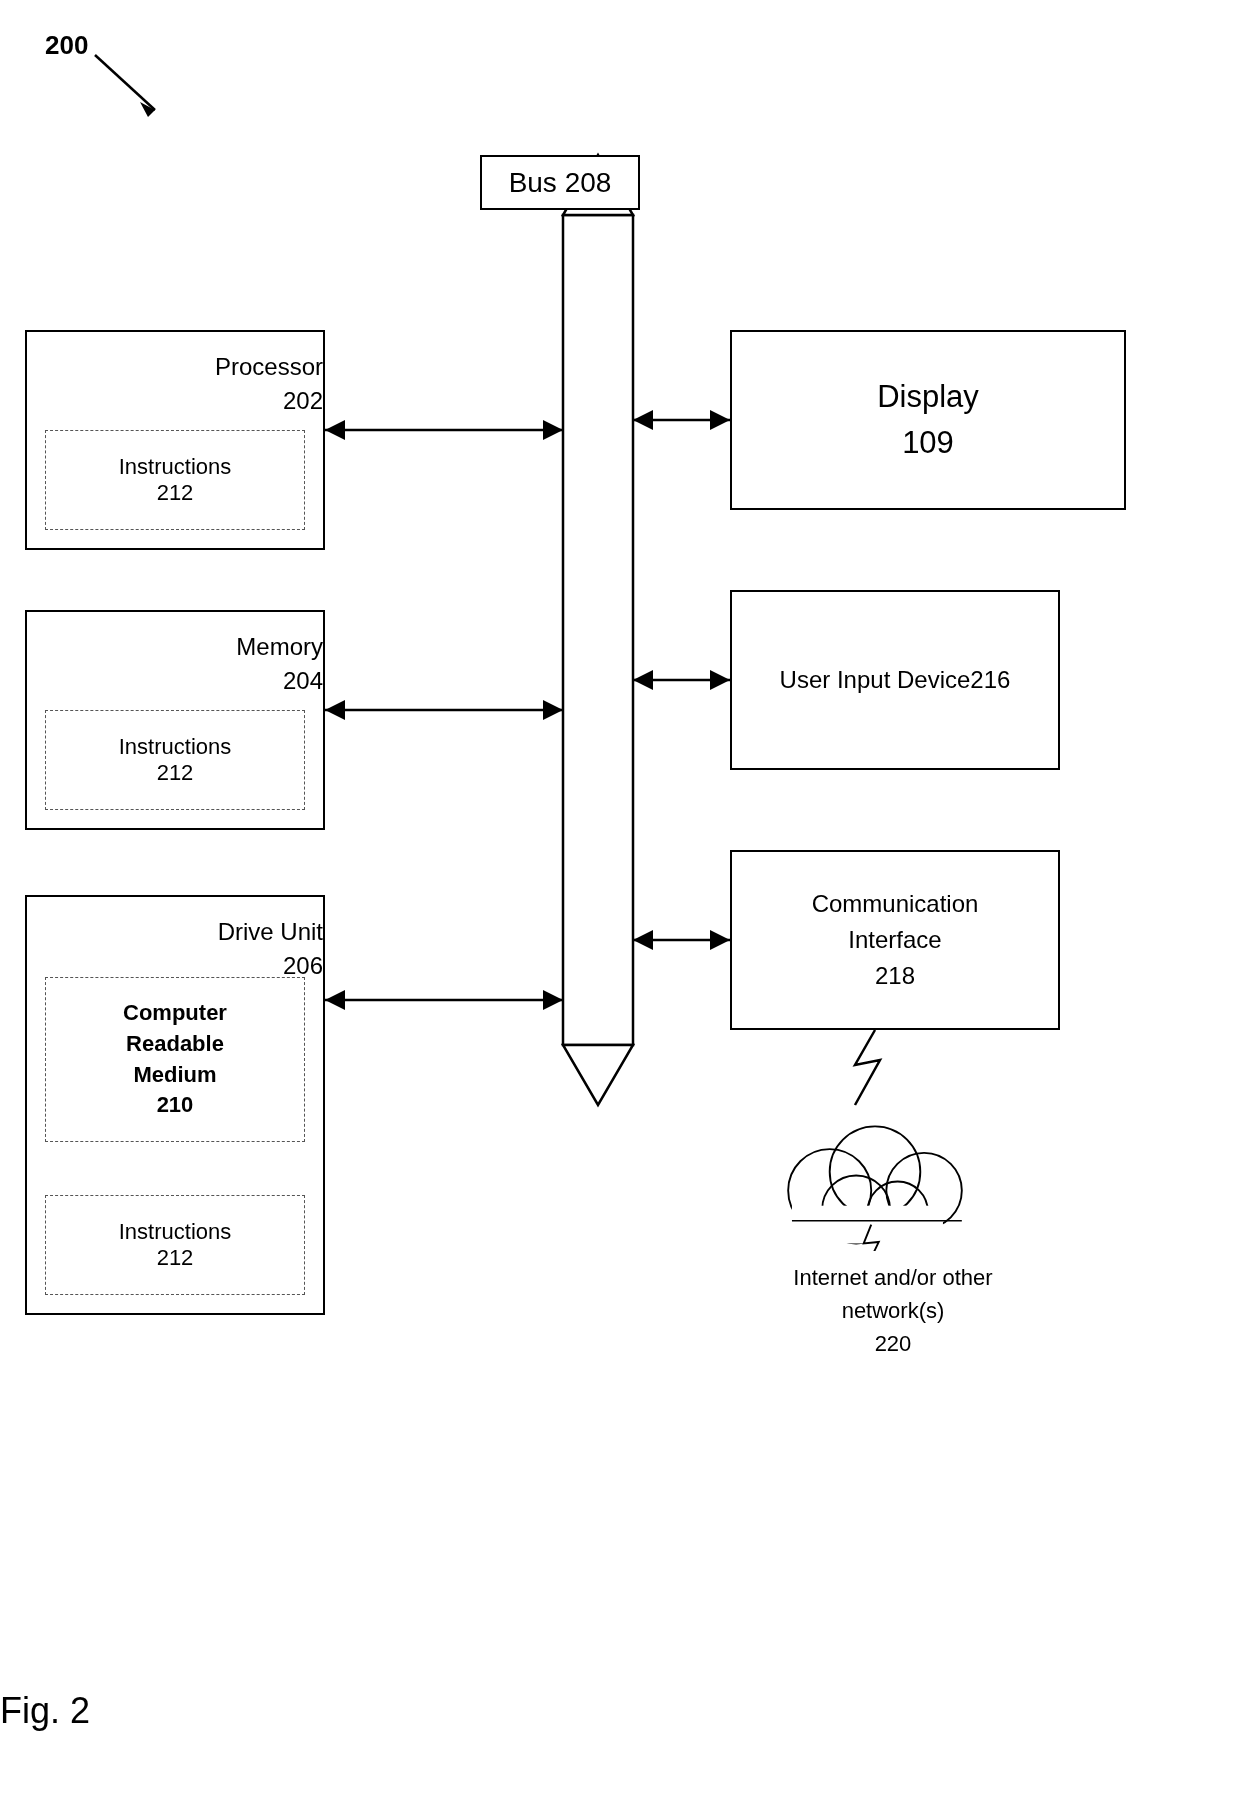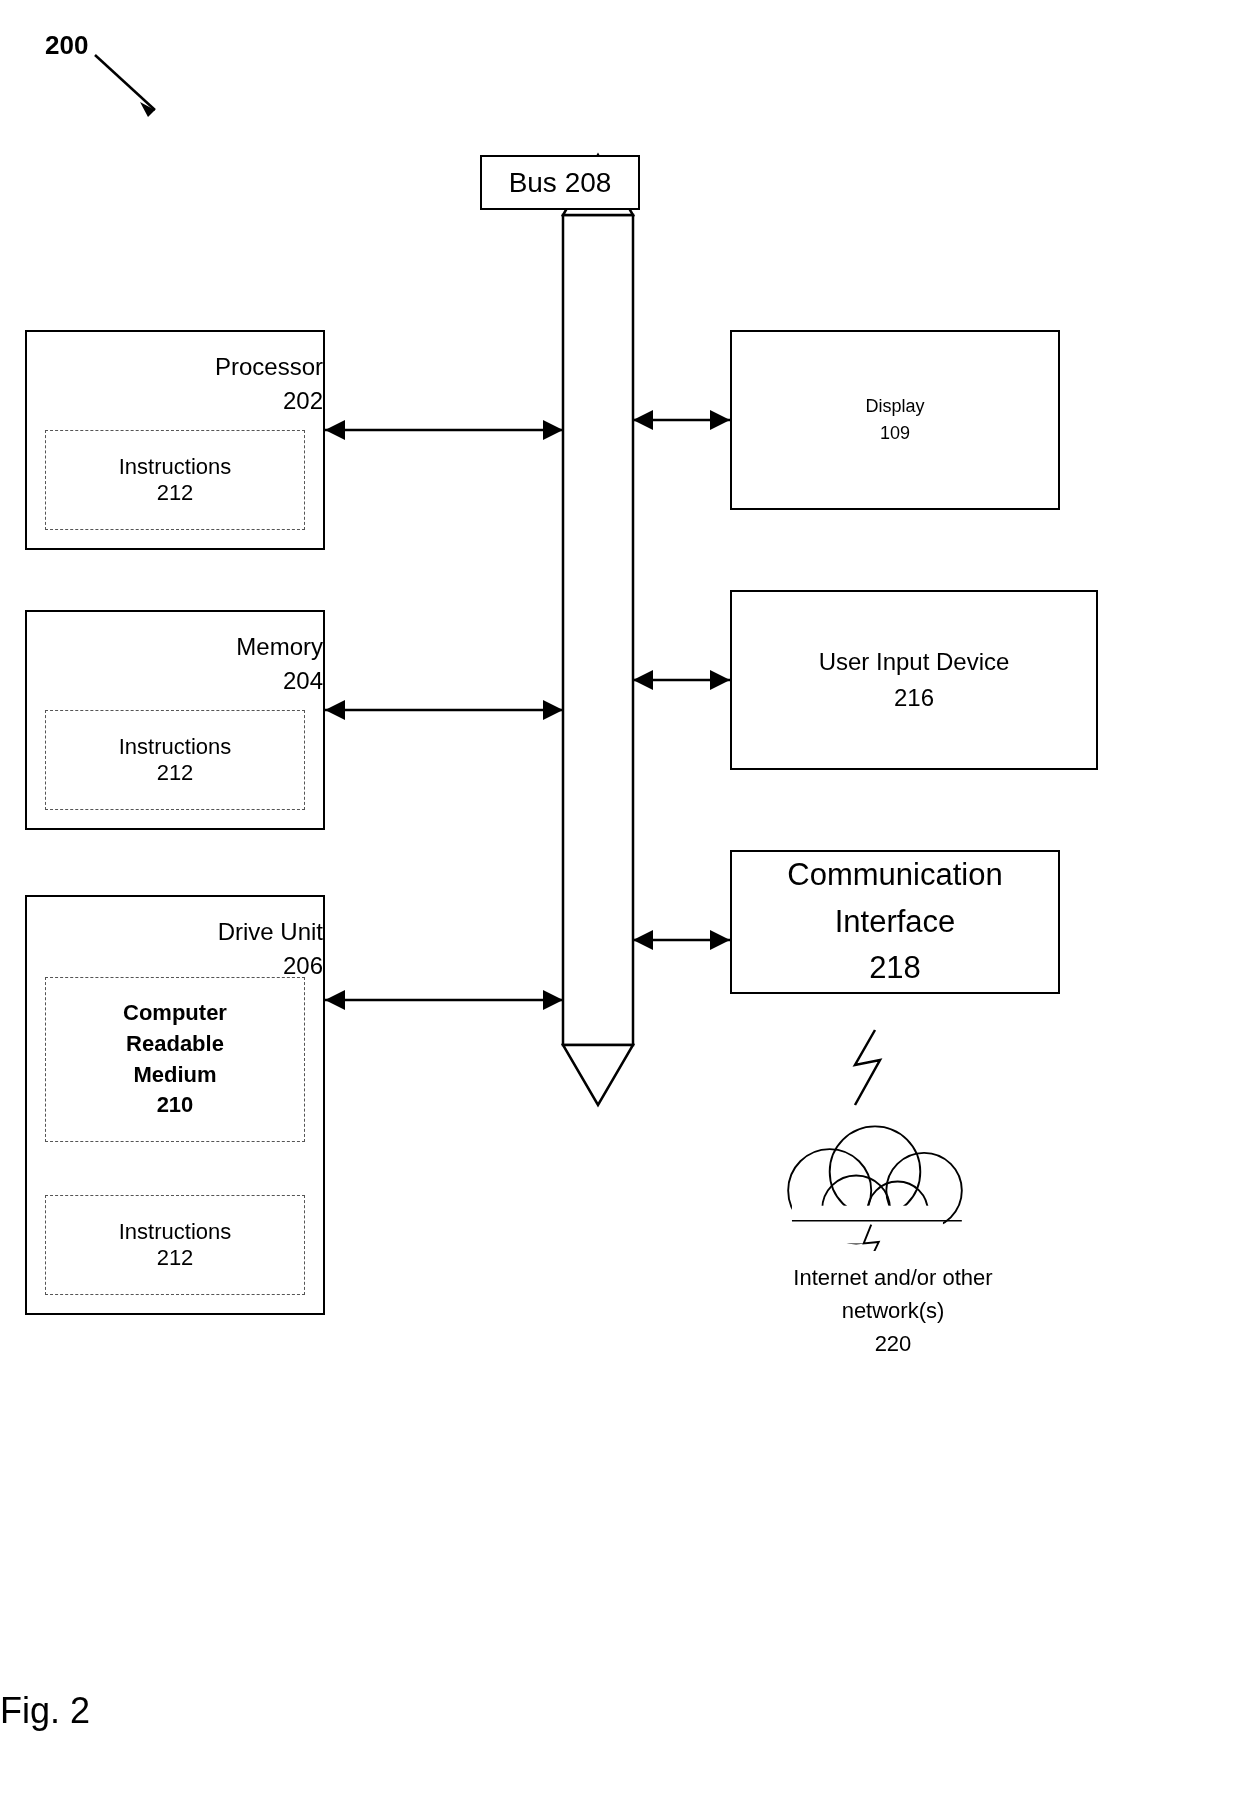--- a/index.html
+++ b/index.html
@@ -119,59 +119,59 @@
       align-items: center;
       justify-content: center;
       font-size: 22px;
     }
 
     
     .display-box {
       position: absolute;
       top: 330px;
       left: 730px;
+      width: 396px;
+      height: 180px;
+      border: 2px solid #000;
+      display: flex;
+      flex-direction: column;
+      align-items: center;
+      justify-content: center;
+      font-size: 31px;
+      line-height: 1.5;
+    }
+
+    .uid-box {
+      position: absolute;
+      top: 590px;
+      left: 730px;
       width: 330px;
       height: 180px;
       border: 2px solid #000;
       display: flex;
-      flex-direction: column;
-      align-items: center;
-      justify-content: center;
-      font-size: 18px;
-      line-height: 1.5;
-    }
-
-    .uid-box {
-      position: absolute;
-      top: 590px;
-      left: 730px;
-      width: 368px;
-      height: 180px;
-      border: 2px solid #000;
-      display: flex;
-      flex-direction: column;
+      flex-direction: row;
       align-items: center;
       justify-content: center;
       font-size: 24px;
       text-align: center;
       line-height: 1.5;
     }
 
     .comm-box {
       position: absolute;
       top: 850px;
       left: 730px;
       width: 330px;
-      height: 144px;
-      border: 2px solid #000;
-      display: flex;
-      flex-direction: column;
-      align-items: center;
-      justify-content: center;
-      font-size: 31px;
+      height: 180px;
+      border: 2px solid #000;
+      display: flex;
+      flex-direction: column;
+      align-items: center;
+      justify-content: center;
+      font-size: 24px;
       text-align: center;
       line-height: 1.5;
     }
 
     
     .box-title {
       font-size: 24px;
       text-align: right;
       position: absolute;
       top: 18px;

